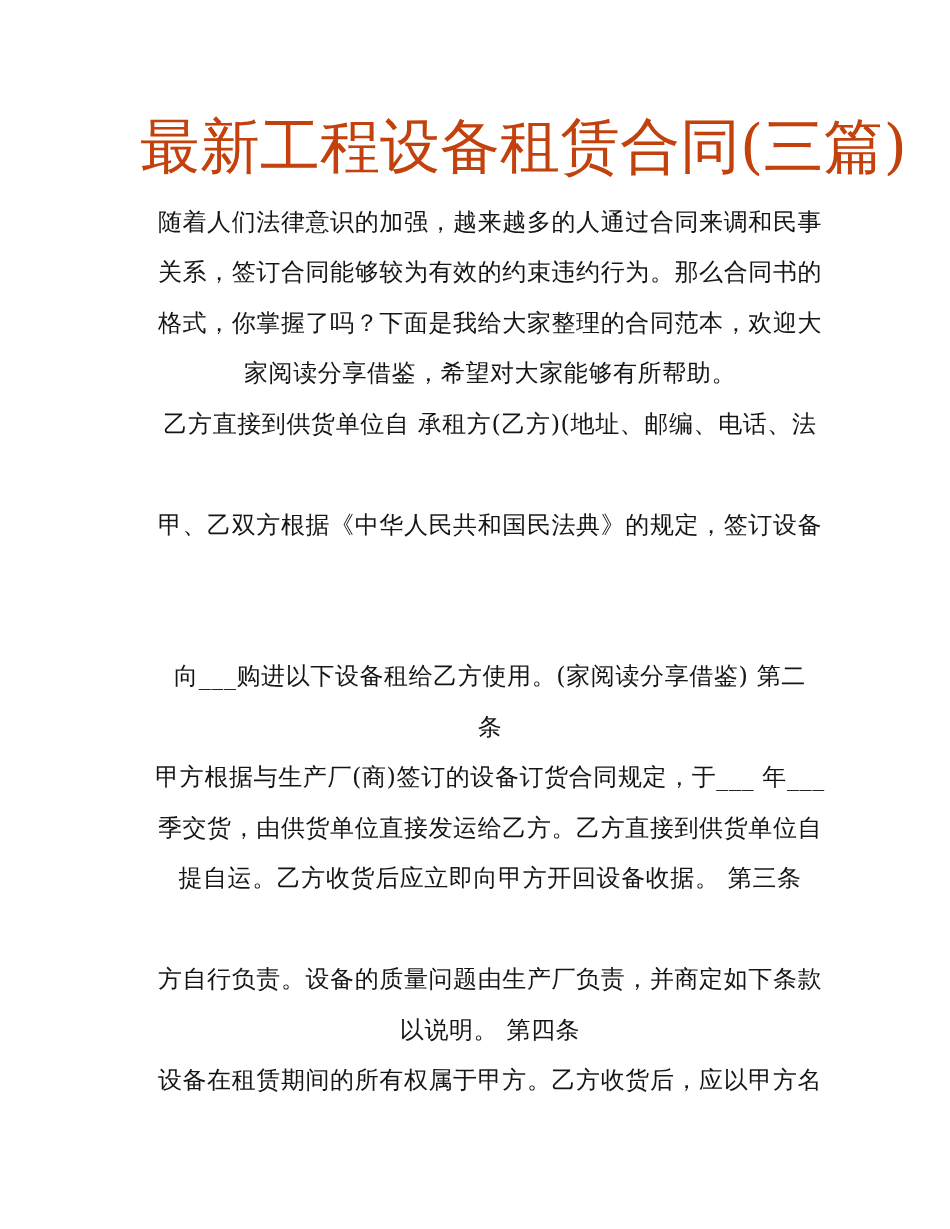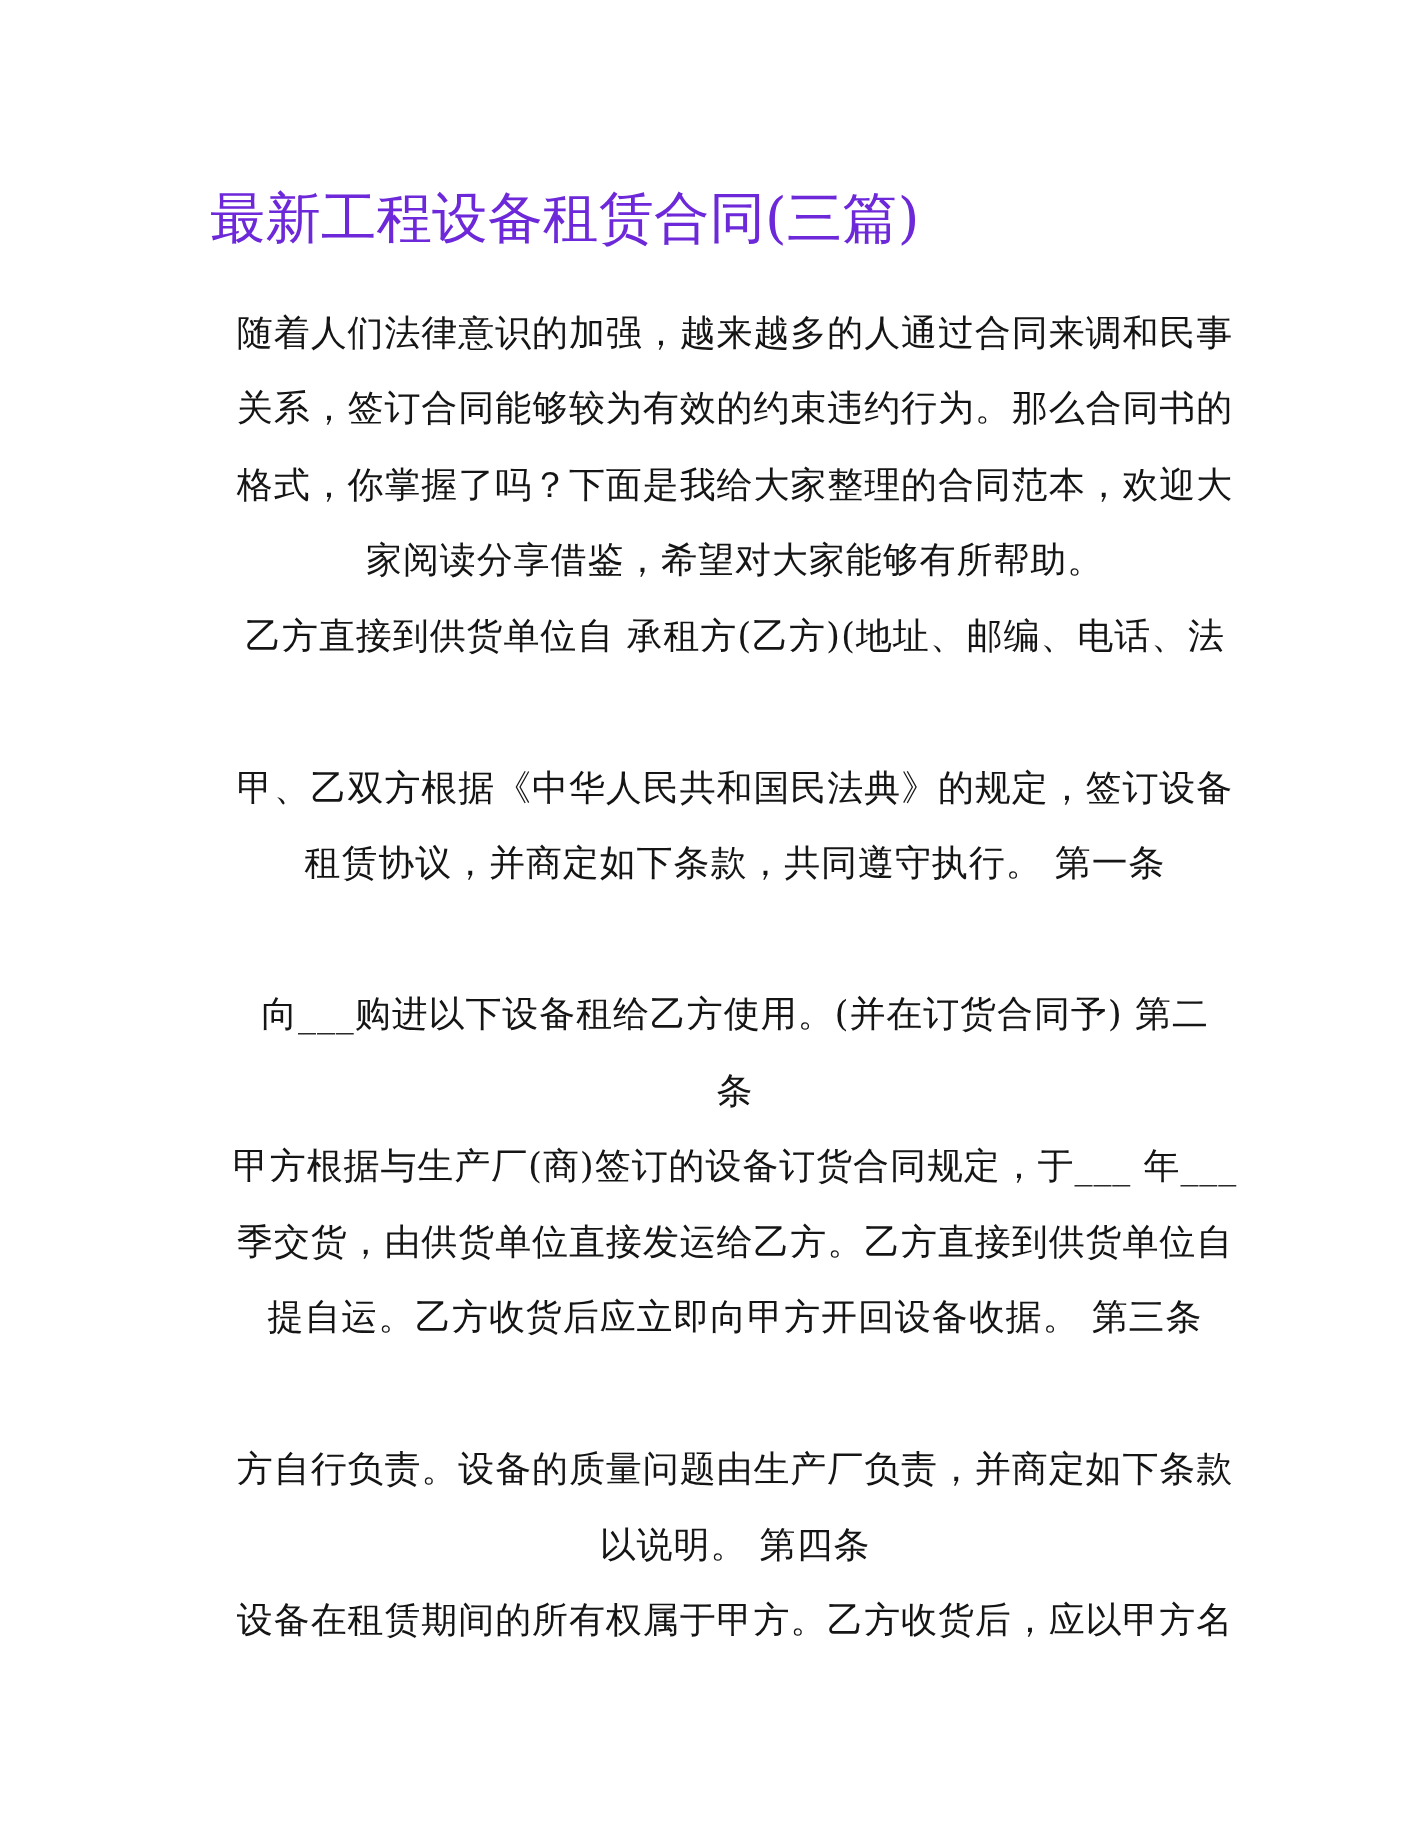--- a/index.html
+++ b/index.html
@@ -21,27 +21,27 @@
       top: 0;
       width: 950px;
       height: 1229px;
       background: #ffffff;
     }
     .title {
       position: absolute;
       left: 140px;
       top: 116px;
       width: 700px;
-      font-size: 37px;
+      font-size: 60px;
       line-height: 60px;
       font-weight: normal;
       letter-spacing: 0px;
       white-space: nowrap;
       margin: 0;
-      color: #6d28d9;
+      color: #c2410c;
     }
     .line {
       position: absolute;
       left: 140px;
       width: 700px;
       font-size: 24px;
       line-height: 30px;
       white-space: nowrap;
       letter-spacing: 0.6px;
       color: #151515;
@@ -55,23 +55,22 @@
   <h1 class="title">最新工程设备租赁合同(三篇)</h1>
 
   <div class="line" style="top:207px">随着人们法律意识的加强，越来越多的人通过合同来调和民事</div>
   <div class="line" style="top:257px">关系，签订合同能够较为有效的约束违约行为。那么合同书的</div>
   <div class="line" style="top:308px">格式，你掌握了吗？下面是我给大家整理的合同范本，欢迎大</div>
   <div class="line" style="top:358px">家阅读分享借鉴，希望对大家能够有所帮助。</div>
 
   <div class="line" style="top:409px">乙方直接到供货单位自 承租方(乙方)(地址、邮编、电话、法</div>
 
   <div class="line" style="top:510px">甲、乙双方根据《中华人民共和国民法典》的规定，签订设备</div>
-  <div class="line" style="top:560px">租赁协议，并商定如下条款，共同遵守执行。 第一条</div>
 
-  <div class="line" style="top:661px">向___购进以下设备租给乙方使用。(并在订货合同予) 第二</div>
+  <div class="line" style="top:661px">向___购进以下设备租给乙方使用。(家阅读分享借鉴) 第二</div>
   <div class="line" style="top:712px">条</div>
 
   <div class="line" style="top:762px">甲方根据与生产厂(商)签订的设备订货合同规定，于___ 年___</div>
   <div class="line" style="top:813px">季交货，由供货单位直接发运给乙方。乙方直接到供货单位自</div>
   <div class="line" style="top:863px">提自运。乙方收货后应立即向甲方开回设备收据。 第三条</div>
 
   <div class="line" style="top:964px">方自行负责。设备的质量问题由生产厂负责，并商定如下条款</div>
   <div class="line" style="top:1015px">以说明。 第四条</div>
 
   <div class="line" style="top:1065px">设备在租赁期间的所有权属于甲方。乙方收货后，应以甲方名</div>

